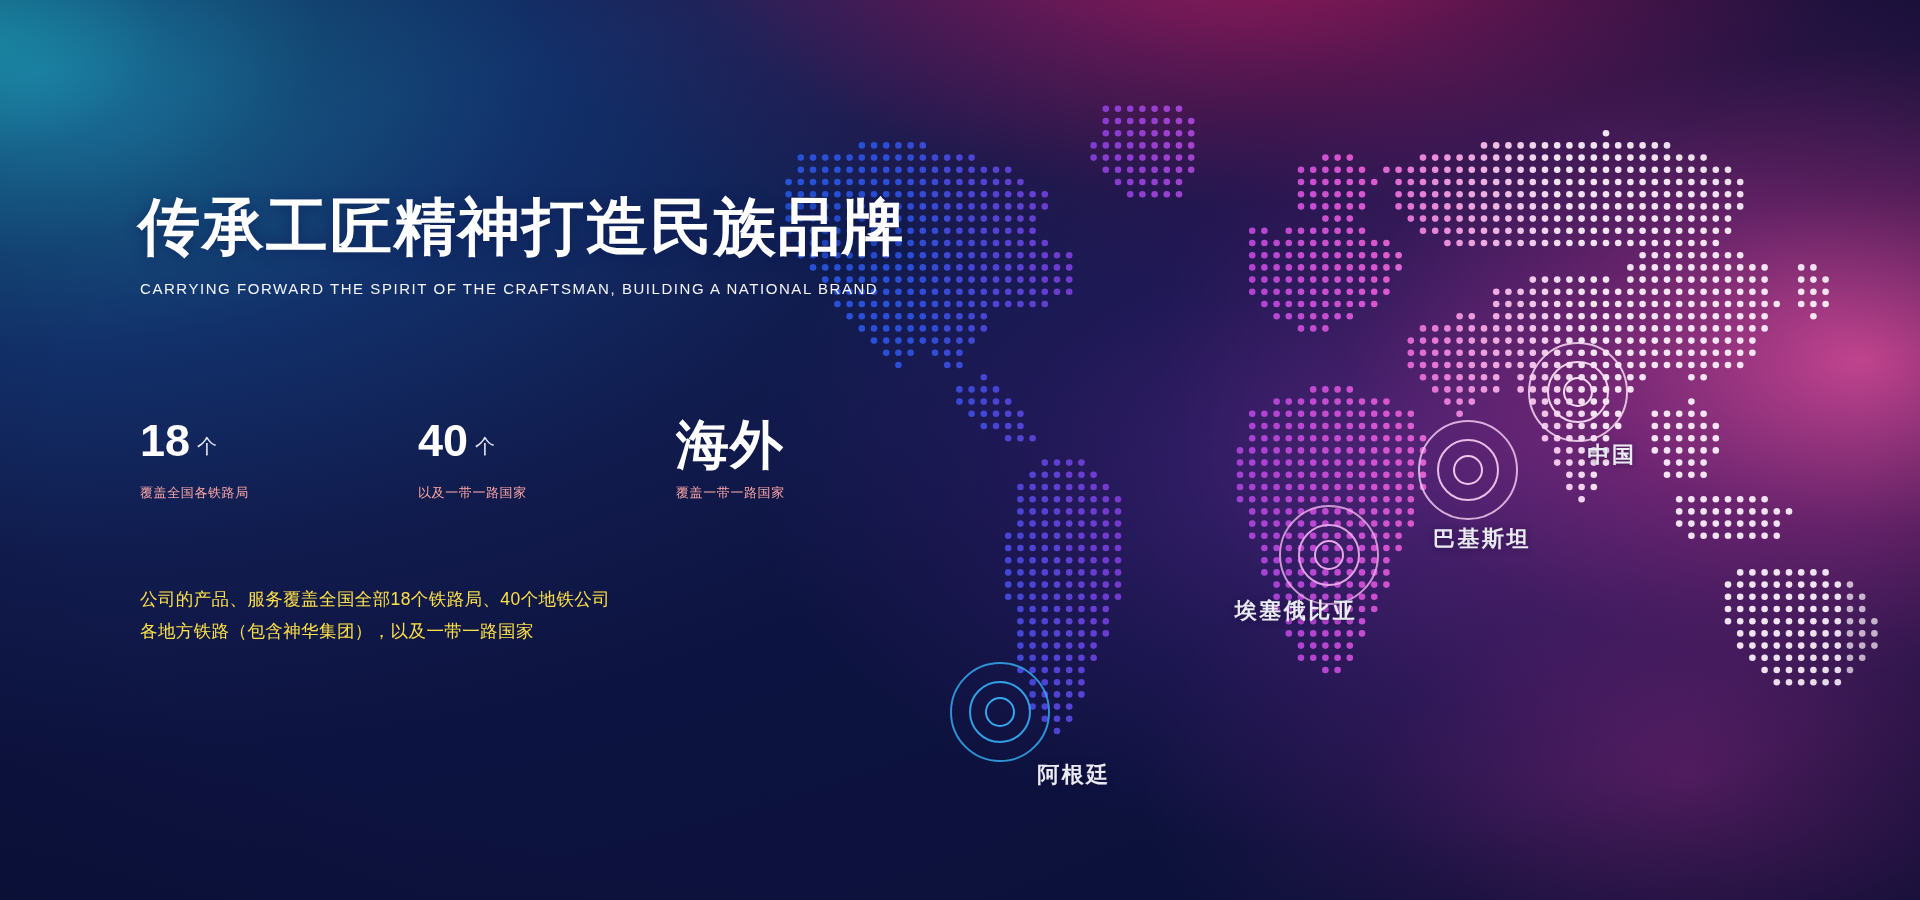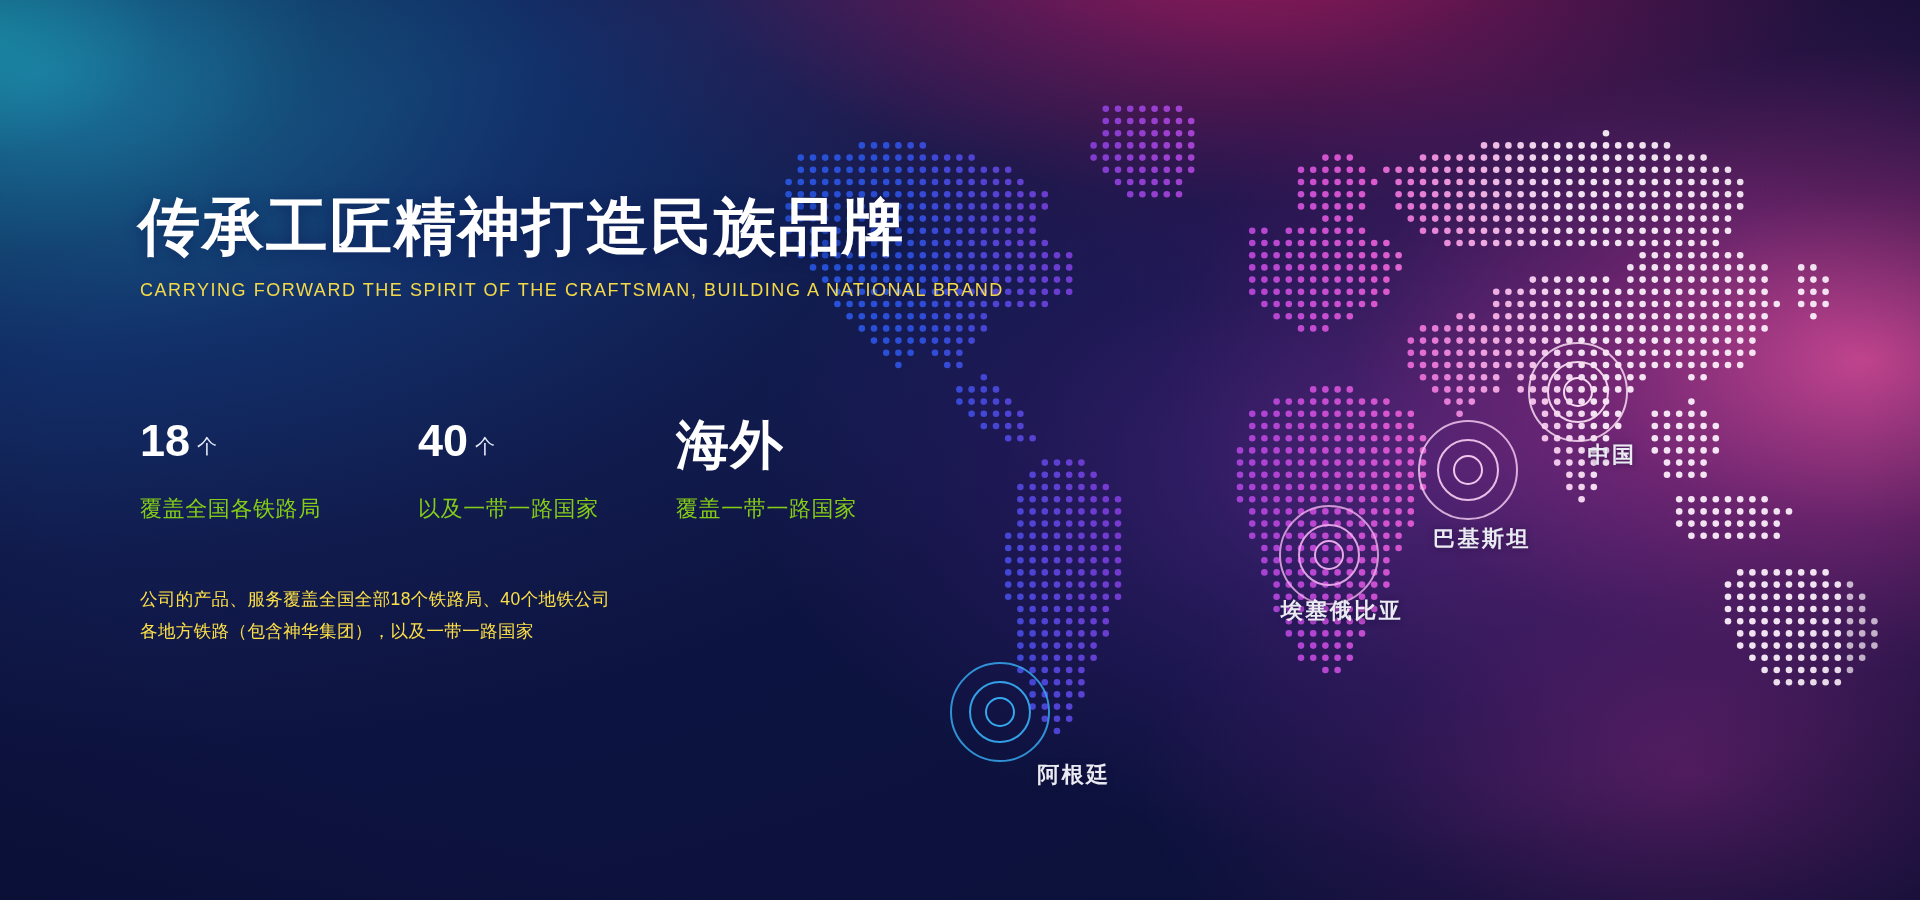--- a/index.html
+++ b/index.html
@@ -73,23 +73,23 @@
     font-weight: 700;
     color: #ffffff;
     letter-spacing: 2px;
     line-height: 1;
     margin: 0;
     white-space: nowrap;
     text-shadow: 0 2px 14px rgba(10,20,80,0.55);
   }
   .subhead {
     margin: 22px 0 0 2px;
-    font-size: 18px;
+    font-size: 15px;
     font-weight: 400;
-    color: #fde047;
+    color: #ffffff;
     letter-spacing: 1.55px;
     white-space: nowrap;
     opacity: 0.96;
   }
 
   .stats {
     position: absolute;
     left: 140px;
     top: 418px;
     display: flex;
@@ -113,23 +113,23 @@
   .stat-num.cjk { font-size: 53px; letter-spacing: 1px; }
   .stat-unit {
     font-size: 20px;
     font-weight: 400;
     color: #e8ebfa;
     line-height: 1;
     position: relative;
     top: -3px;
   }
   .stat-desc {
-    margin-top: 24px;
-    font-size: 22px;
-    color: #84cc16;
+    margin-top: 14px;
+    font-size: 13px;
+    color: #fca5a5;
     letter-spacing: 0.6px;
     white-space: nowrap;
   }
 
   .description {
     position: absolute;
     left: 140px;
     top: 583px;
     font-size: 17.5px;
     line-height: 1.85;
@@ -1866,21 +1866,21 @@
         <div class="ring" style="width: 96px; height: 96px; border-width: 2px; border-color: rgb(240, 198, 236); opacity: 0.85;"></div>
         <div class="ring" style="width: 58px; height: 58px; border-width: 2px; border-color: rgb(240, 198, 236); opacity: 0.95;"></div>
         <div class="ring" style="width: 26px; height: 26px; border-width: 2.4px; border-color: rgb(240, 198, 236); opacity: 1;"></div>
       </div>
       <div class="map-label" style="left: 1482px; top: 524px;">巴基斯坦</div>
       <div class="marker" style="left: 1329px; top: 555px;">
         <div class="ring" style="width: 96px; height: 96px; border-width: 2px; border-color: rgb(233, 168, 232); opacity: 0.85;"></div>
         <div class="ring" style="width: 58px; height: 58px; border-width: 2px; border-color: rgb(233, 168, 232); opacity: 0.95;"></div>
         <div class="ring" style="width: 26px; height: 26px; border-width: 2.4px; border-color: rgb(233, 168, 232); opacity: 1;"></div>
       </div>
-      <div class="map-label" style="left: 1342px; top: 596px;">埃塞俄比亚</div>
+      <div class="map-label" style="left: 1296px; top: 596px;">埃塞俄比亚</div>
       <div class="marker" style="left: 1000px; top: 712px;">
         <div class="ring" style="width: 96px; height: 96px; border-width: 2px; border-color: rgb(53, 168, 239); opacity: 0.85;"></div>
         <div class="ring" style="width: 58px; height: 58px; border-width: 2px; border-color: rgb(53, 168, 239); opacity: 0.95;"></div>
         <div class="ring" style="width: 26px; height: 26px; border-width: 2.4px; border-color: rgb(53, 168, 239); opacity: 1;"></div>
       </div>
       <div class="map-label" style="left: 1053px; top: 760px; padding-left: 42px;">阿根廷</div>
     </div>
 
   <div class="content">
     <h1 class="headline">传承工匠精神打造民族品牌</h1>

